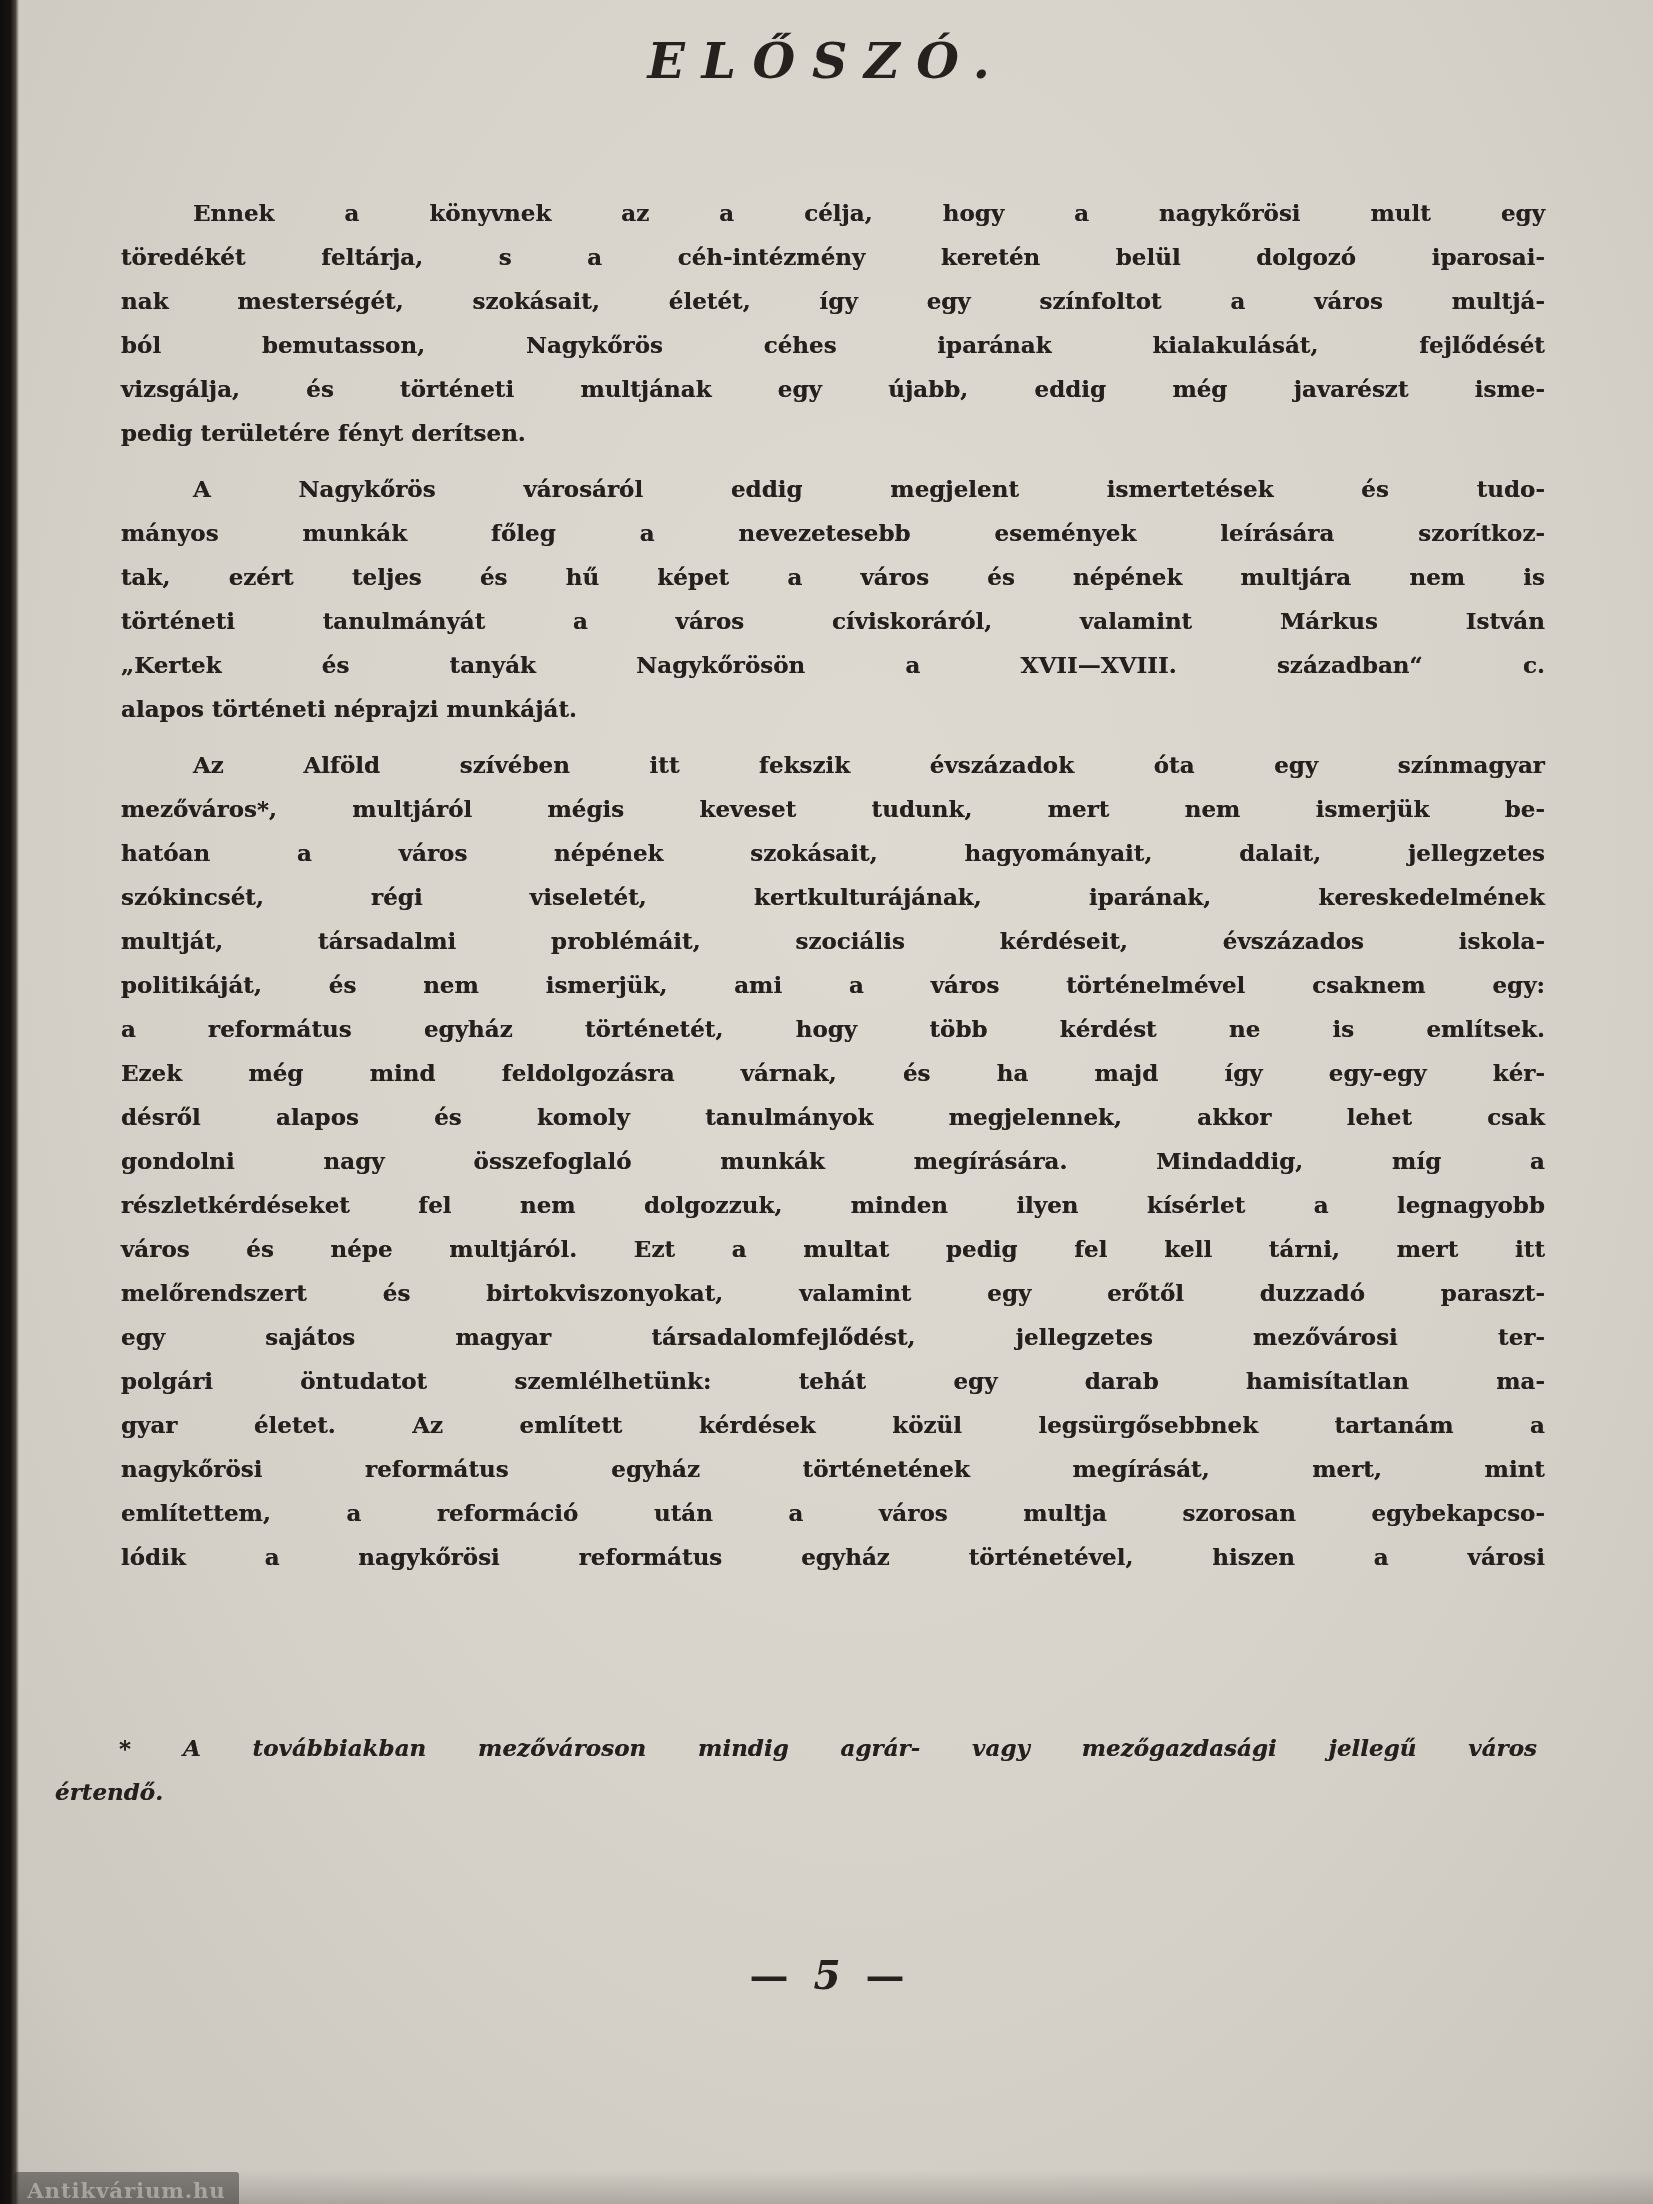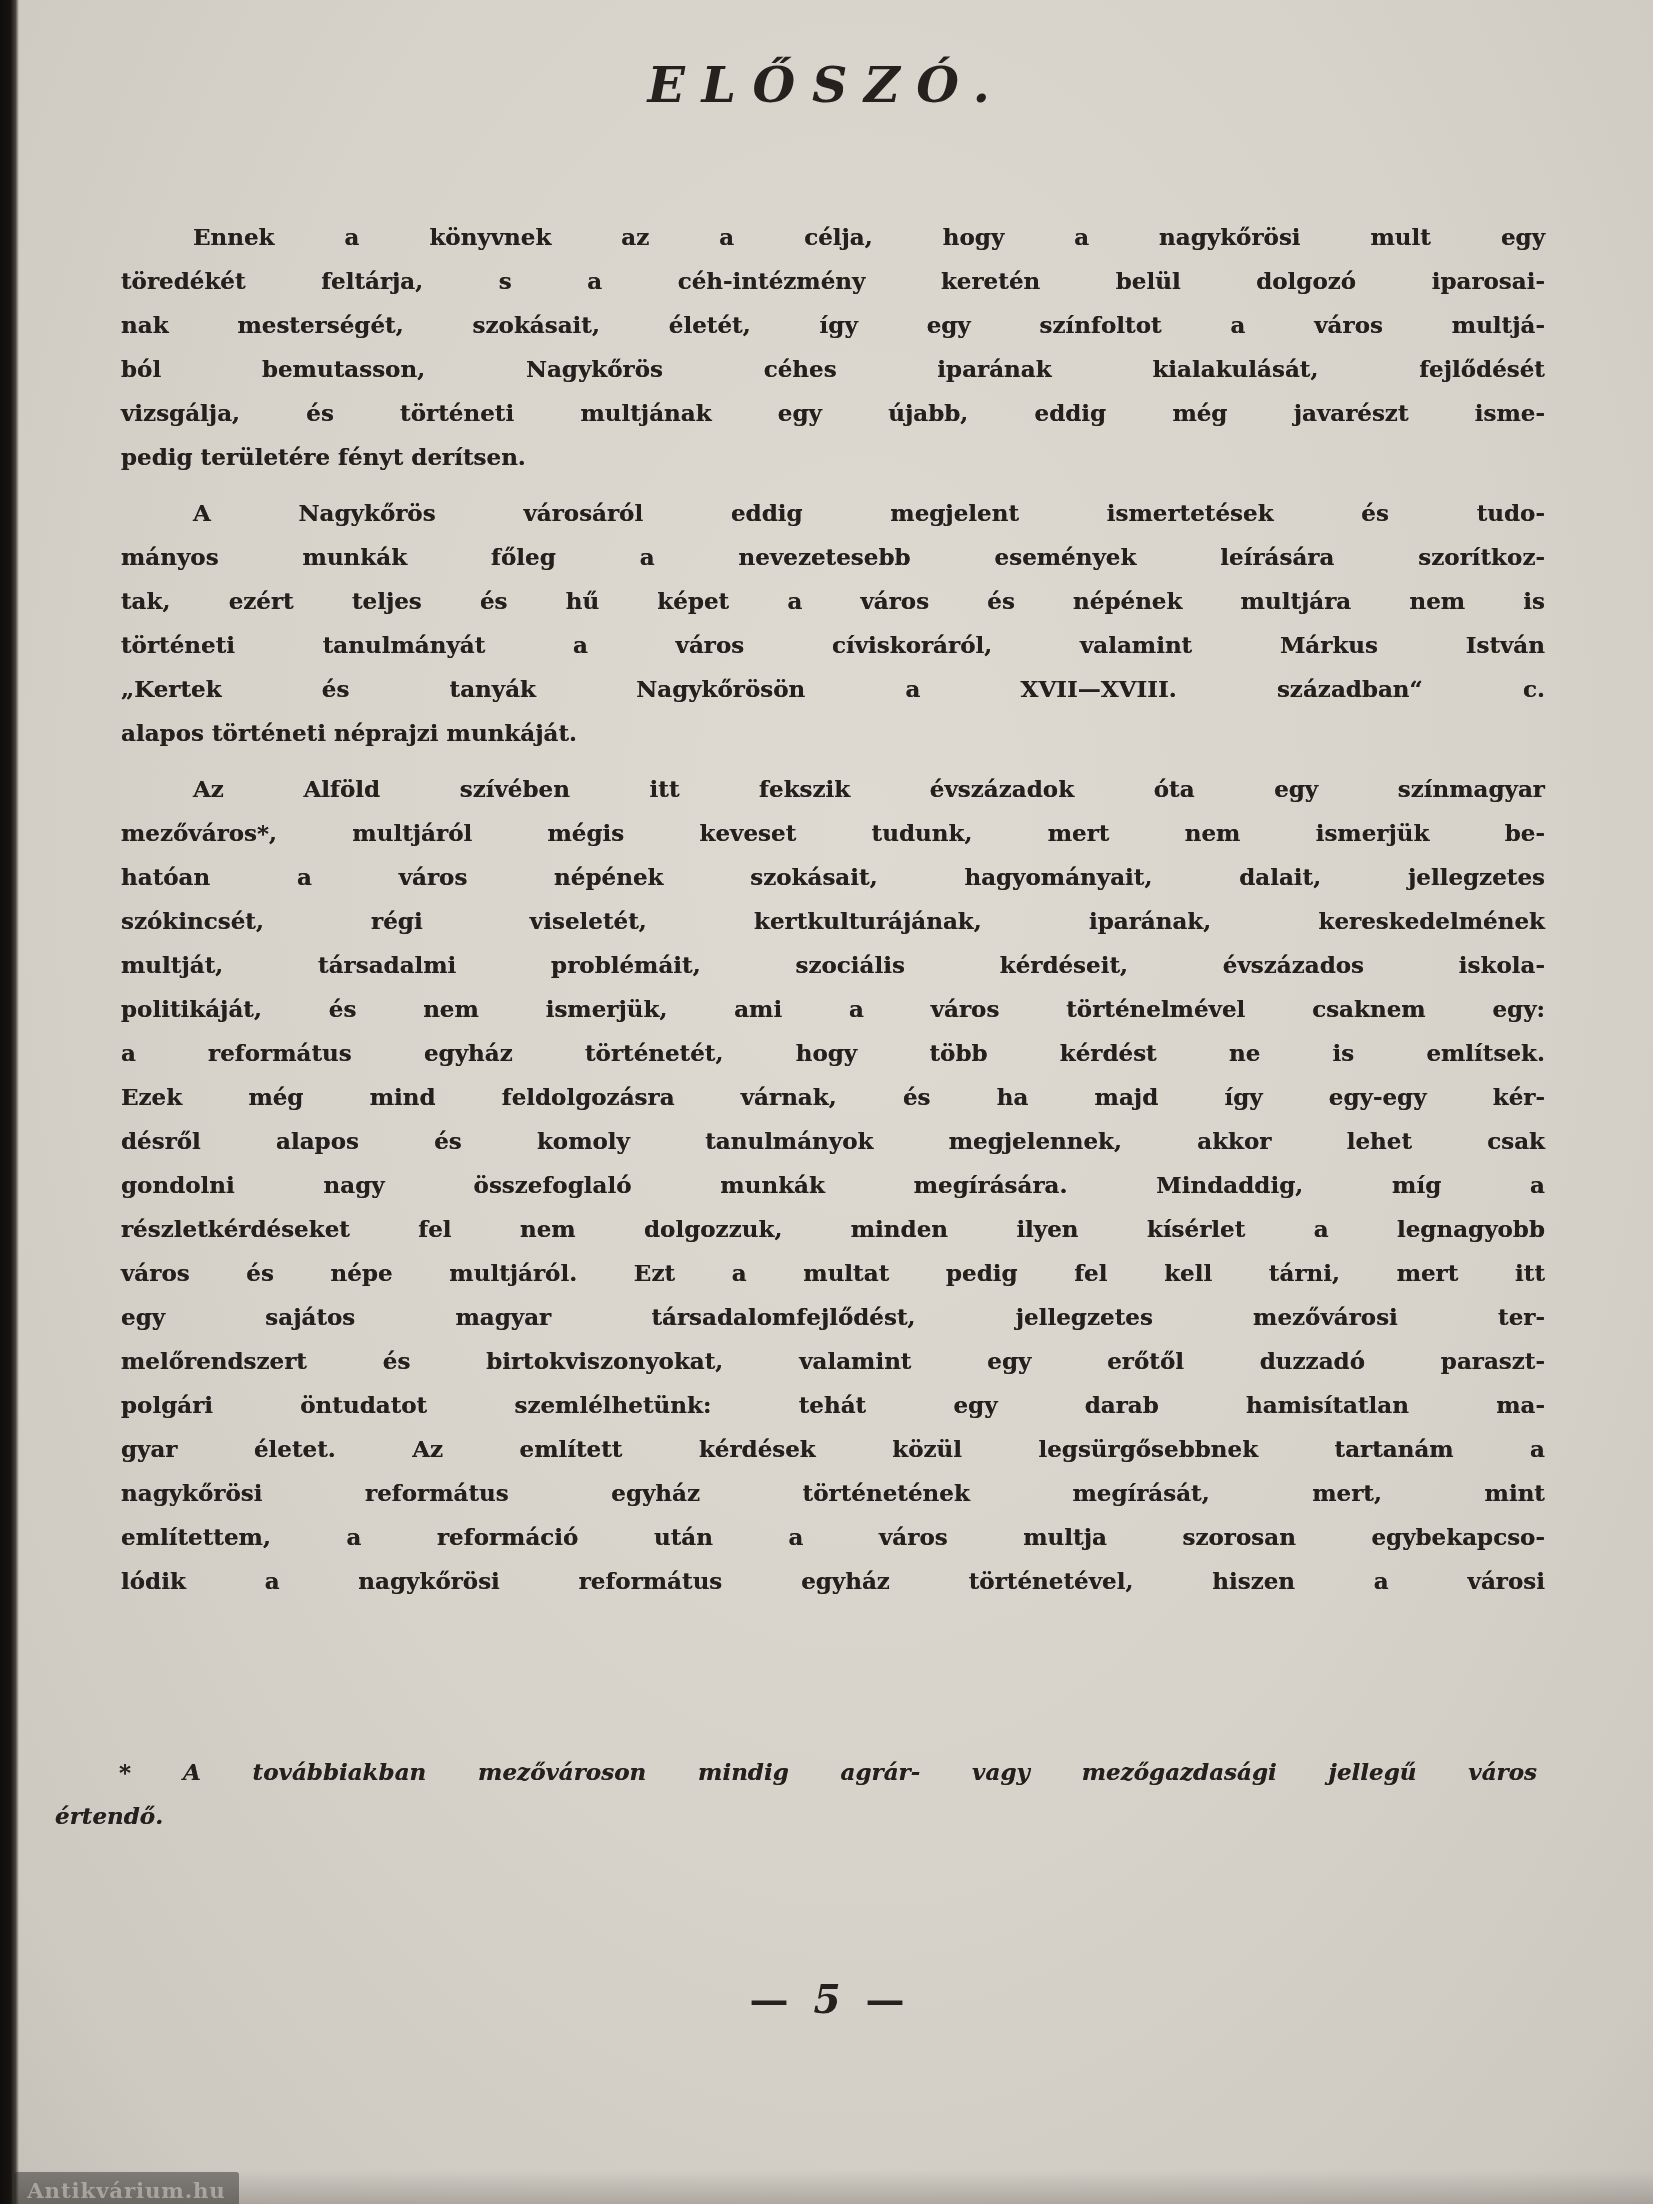--- a/index.html
+++ b/index.html
@@ -28,21 +28,21 @@
   }
   .scan-shadow-bottom {
     position: absolute;
     left: 0; right: 0; bottom: 0;
     height: 35px;
     background: linear-gradient(to top, rgba(60,55,50,0.25), rgba(60,55,50,0));
     z-index: 2;
   }
   .title {
     margin: 0;
-    padding-top: 56px;
+    padding-top: 32px;
     text-align: center;
     font-size: 49px;
     font-weight: 700;
     font-style: italic;
     letter-spacing: 0.34em;
     color: #26211e;
   }
   .text-block {
     margin-top: 101px;
     padding-left: 109px;
@@ -140,22 +140,22 @@
         <span class="tline">hatóan a város népének szokásait, hagyományait, dalait, jellegzetes</span>
         <span class="tline">szókincsét, régi viseletét, kertkulturájának, iparának, kereskedelmének</span>
         <span class="tline">multját, társadalmi problémáit, szociális kérdéseit, évszázados iskola-</span>
         <span class="tline">politikáját, és nem ismerjük, ami a város történelmével csaknem egy:</span>
         <span class="tline">a református egyház történetét, hogy több kérdést ne is említsek.</span>
         <span class="tline">Ezek még mind feldolgozásra várnak, és ha majd így egy-egy kér-</span>
         <span class="tline">désről alapos és komoly tanulmányok megjelennek, akkor lehet csak</span>
         <span class="tline">gondolni nagy összefoglaló munkák megírására. Mindaddig, míg a</span>
         <span class="tline">részletkérdéseket fel nem dolgozzuk, minden ilyen kísérlet a legnagyobb</span>
         <span class="tline">város és népe multjáról. Ezt a multat pedig fel kell tárni, mert itt</span>
+        <span class="tline">melőrendszert és birtokviszonyokat, valamint egy erőtől duzzadó paraszt-</span>
         <span class="tline">egy sajátos magyar társadalomfejlődést, jellegzetes mezővárosi ter-</span>
-        <span class="tline">melőrendszert és birtokviszonyokat, valamint egy erőtől duzzadó paraszt-</span>
         <span class="tline">polgári öntudatot szemlélhetünk: tehát egy darab hamisítatlan ma-</span>
         <span class="tline">gyar életet. Az említett kérdések közül legsürgősebbnek tartanám a</span>
         <span class="tline">nagykőrösi református egyház történetének megírását, mert, mint</span>
         <span class="tline">említettem, a reformáció után a város multja szorosan egybekapcso-</span>
         <span class="tline">lódik a nagykőrösi református egyház történetével, hiszen a városi</span>
       </p>
     </div>
 
   <div class="footnote">
       <p class="para">

